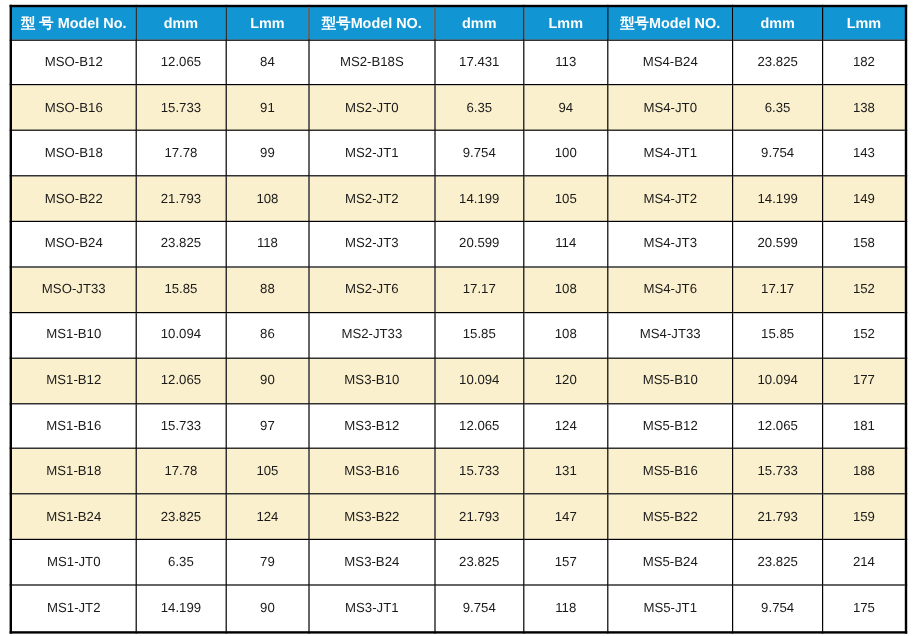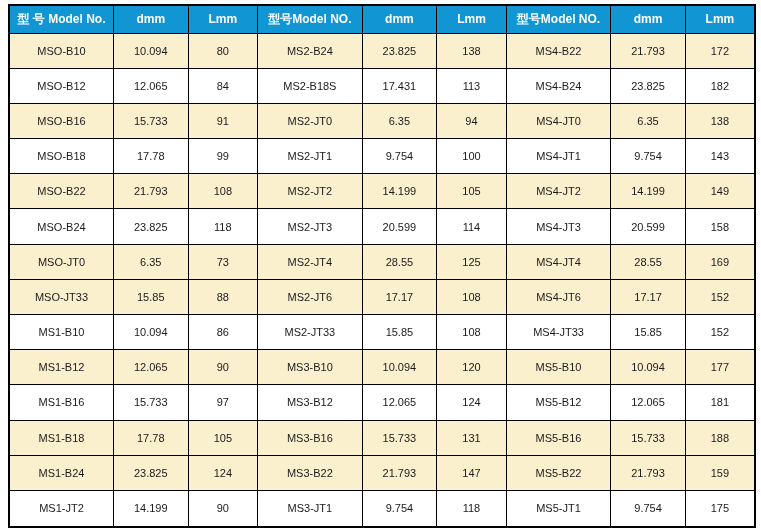--- a/index.html
+++ b/index.html
@@ -81,31 +81,20 @@
           <th>Lmm</th>
           <th>型号Model NO.</th>
           <th>dmm</th>
           <th>Lmm</th>
           <th>型号Model NO.</th>
           <th>dmm</th>
           <th>Lmm</th>
         </tr>
     </thead>
     <tbody>
-        <tr class="alt">
-          <td>MSO-B10</td>
-          <td>10.094</td>
-          <td>80</td>
-          <td>MS2-B24</td>
-          <td>23.825</td>
-          <td>138</td>
-          <td>MS4-B22</td>
-          <td>21.793</td>
-          <td>172</td>
-        </tr>
         <tr>
           <td>MSO-B12</td>
           <td>12.065</td>
           <td>84</td>
           <td>MS2-B18S</td>
           <td>17.431</td>
           <td>113</td>
           <td>MS4-B24</td>
           <td>23.825</td>
           <td>182</td>
@@ -148,31 +137,20 @@
           <td>23.825</td>
           <td>118</td>
           <td>MS2-JT3</td>
           <td>20.599</td>
           <td>114</td>
           <td>MS4-JT3</td>
           <td>20.599</td>
           <td>158</td>
         </tr>
         <tr class="alt">
-          <td>MSO-JT0</td>
-          <td>6.35</td>
-          <td>73</td>
-          <td>MS2-JT4</td>
-          <td>28.55</td>
-          <td>125</td>
-          <td>MS4-JT4</td>
-          <td>28.55</td>
-          <td>169</td>
-        </tr>
-        <tr class="alt">
           <td>MSO-JT33</td>
           <td>15.85</td>
           <td>88</td>
           <td>MS2-JT6</td>
           <td>17.17</td>
           <td>108</td>
           <td>MS4-JT6</td>
           <td>17.17</td>
           <td>152</td>
         </tr>
@@ -225,20 +203,31 @@
           <td>23.825</td>
           <td>124</td>
           <td>MS3-B22</td>
           <td>21.793</td>
           <td>147</td>
           <td>MS5-B22</td>
           <td>21.793</td>
           <td>159</td>
         </tr>
         <tr>
+          <td>MS1-JT0</td>
+          <td>6.35</td>
+          <td>79</td>
+          <td>MS3-B24</td>
+          <td>23.825</td>
+          <td>157</td>
+          <td>MS5-B24</td>
+          <td>23.825</td>
+          <td>214</td>
+        </tr>
+        <tr>
           <td>MS1-JT2</td>
           <td>14.199</td>
           <td>90</td>
           <td>MS3-JT1</td>
           <td>9.754</td>
           <td>118</td>
           <td>MS5-JT1</td>
           <td>9.754</td>
           <td>175</td>
         </tr>

